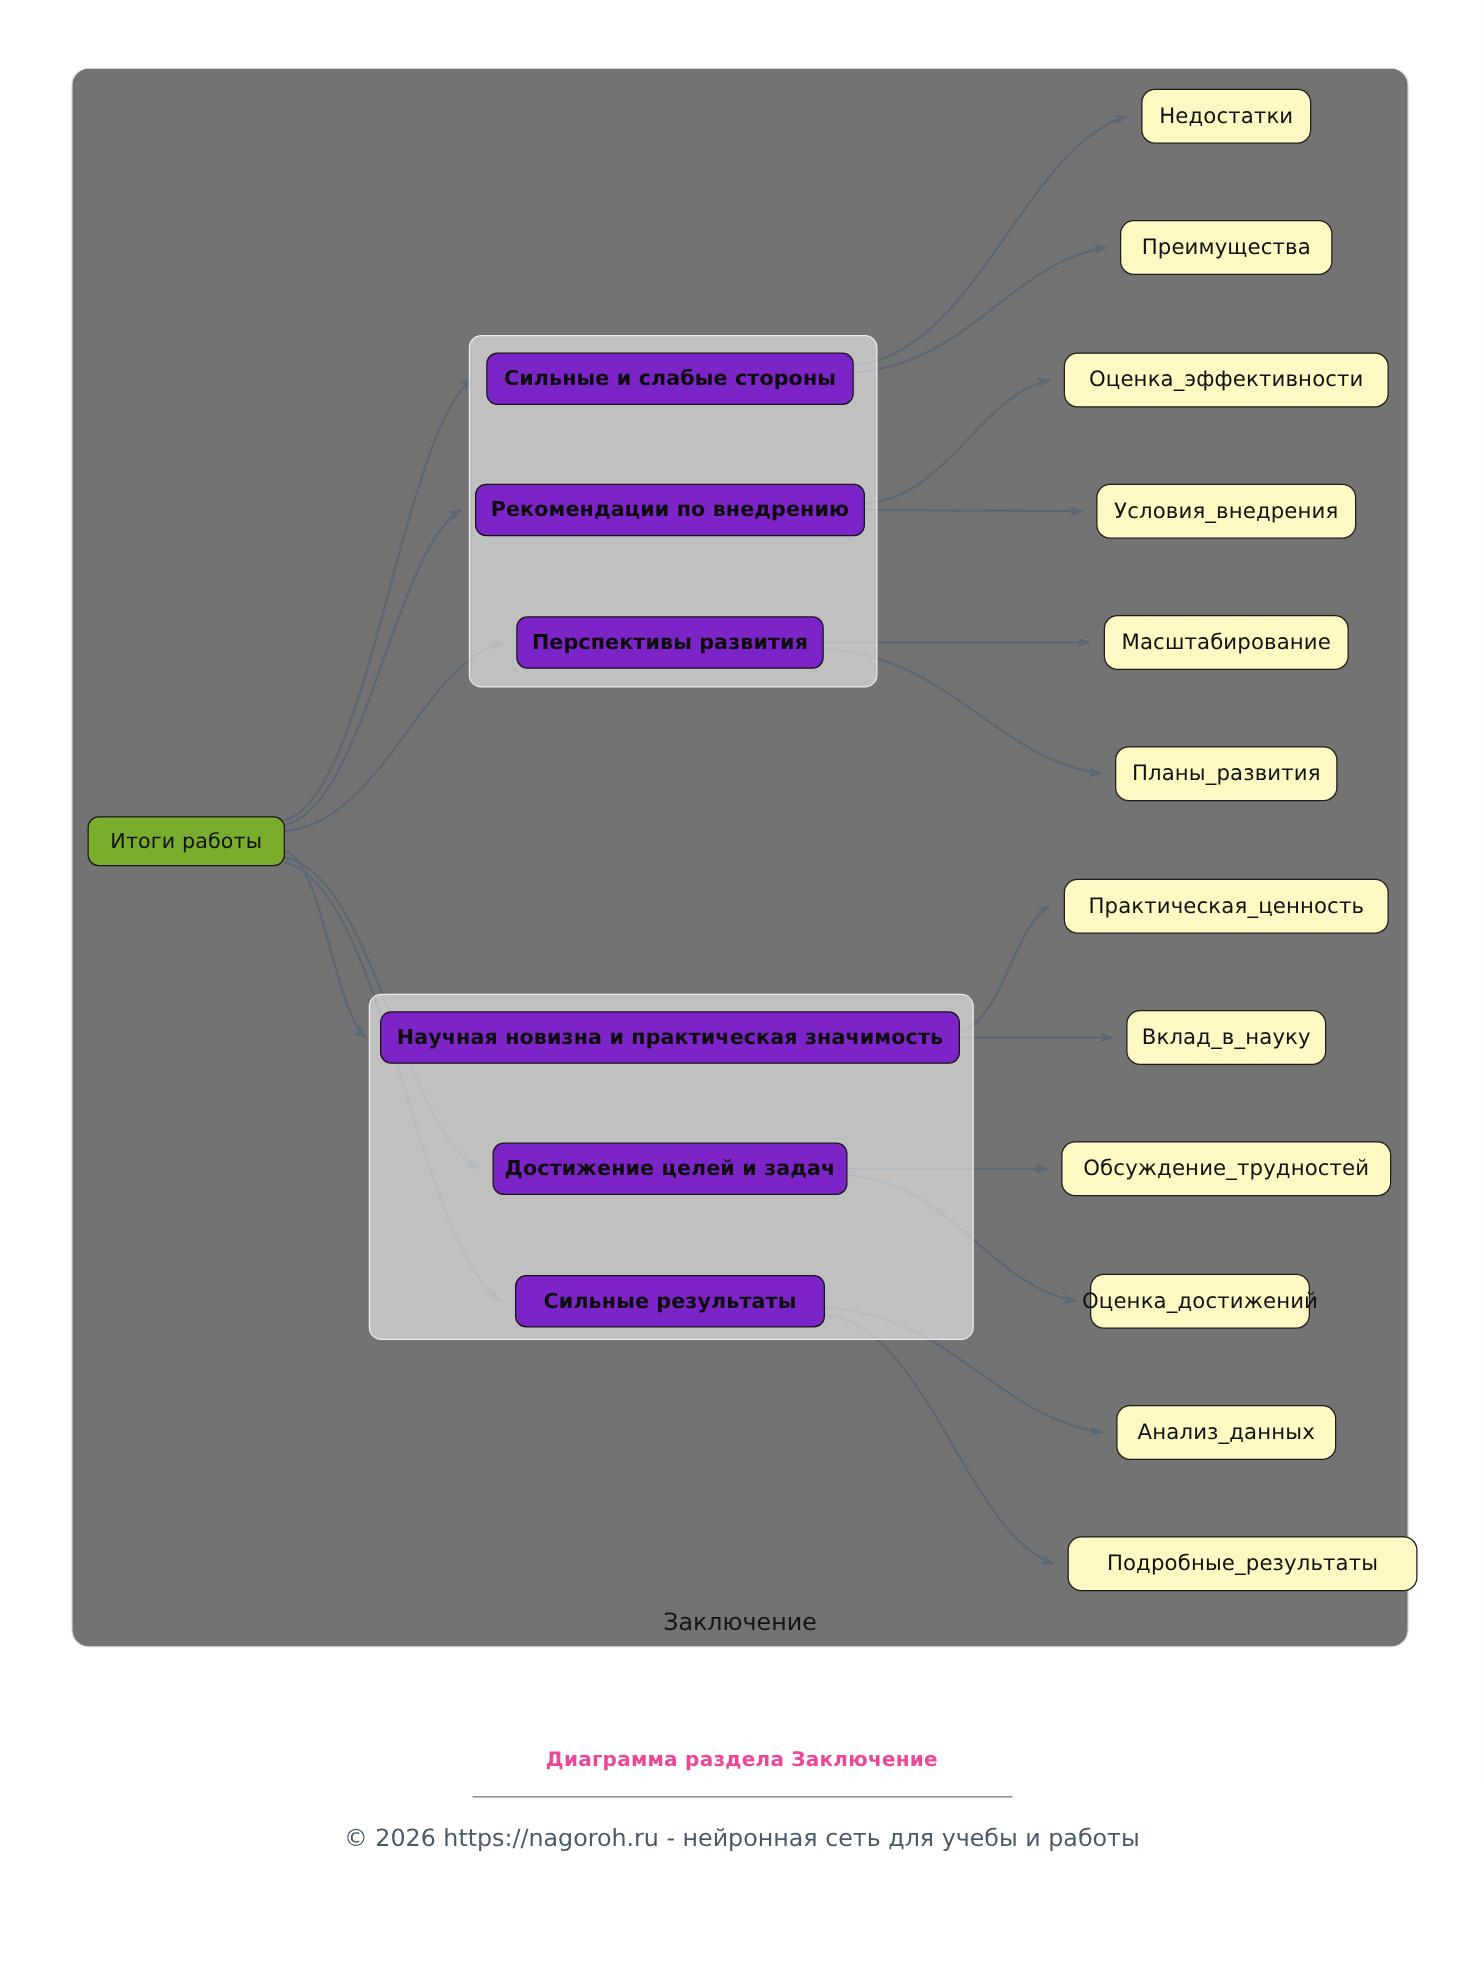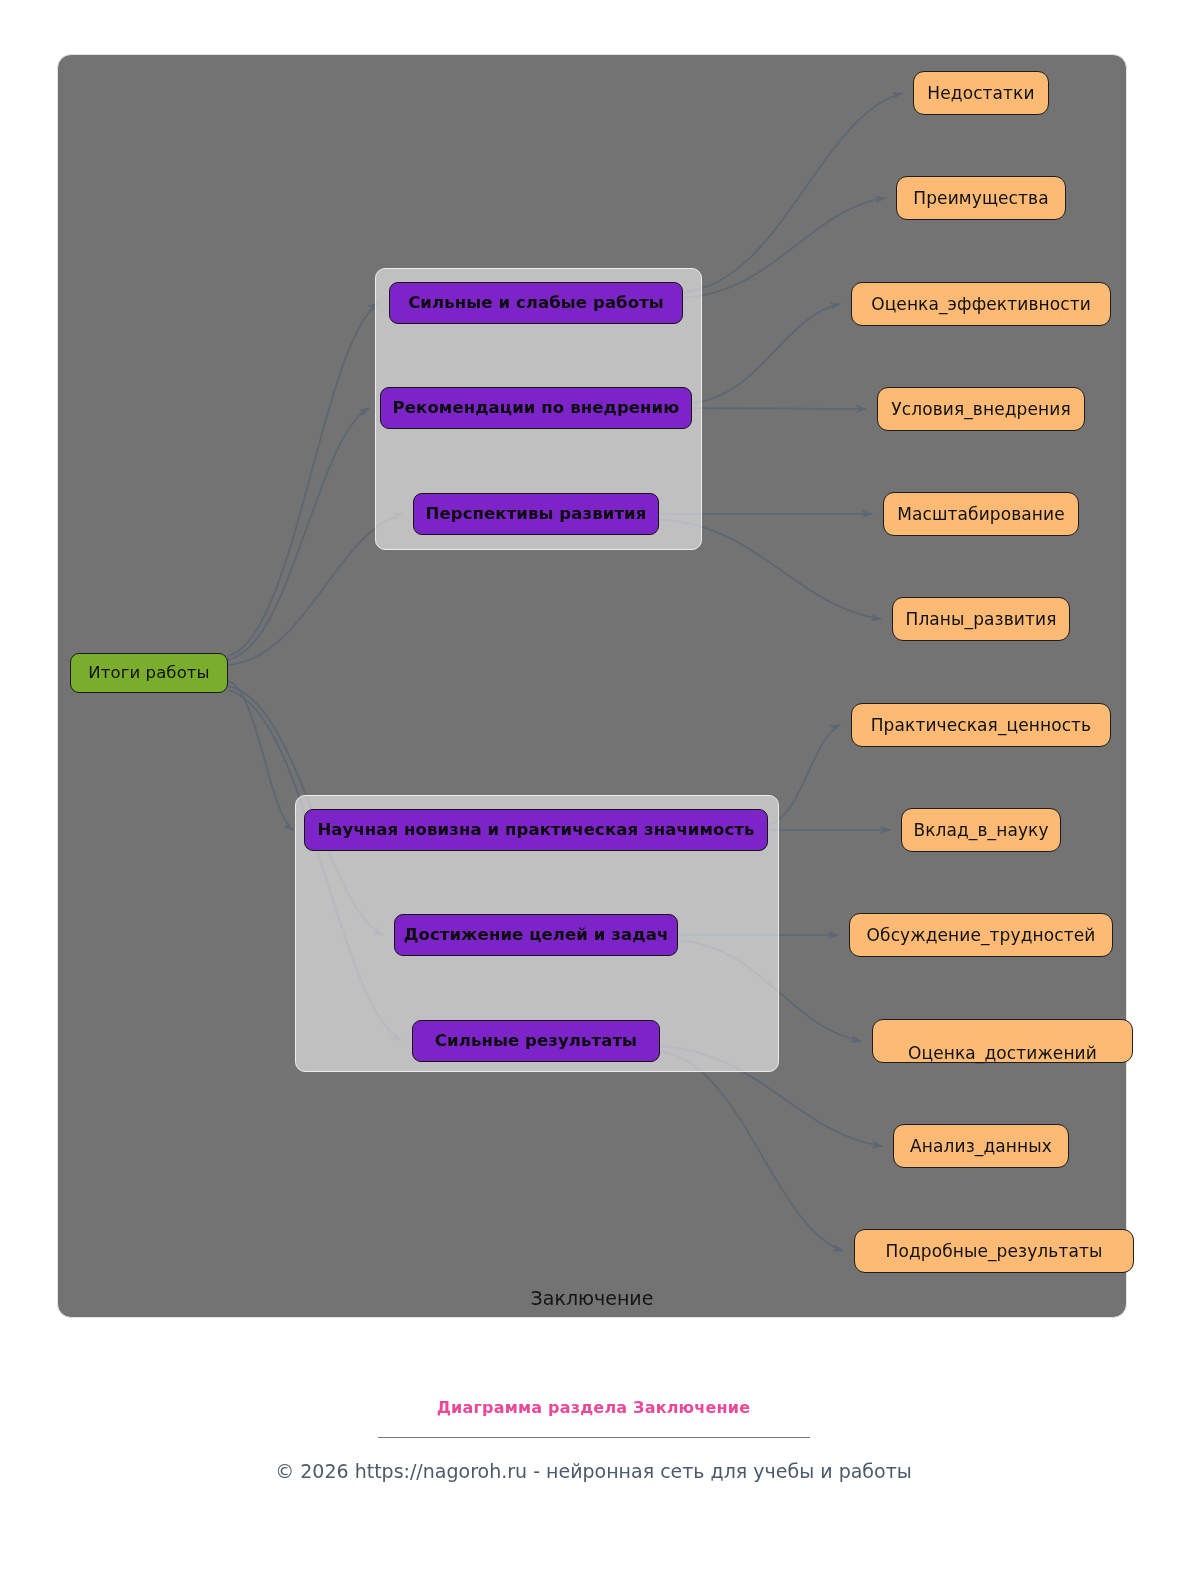--- a/index.html
+++ b/index.html
@@ -47,21 +47,21 @@
 
   .node-mid {
     background: #7d24c9;
     border: 1.6px solid #151515;
     color: #0d0d0d;
     font-weight: 600;
     font-size: 16.5px;
   }
 
   .node-leaf {
-    background: #fdba74;
+    background: #fef9c3;
     border: 1.5px solid #1d1d1d;
     color: #111111;
     border-radius: 11px;
     font-size: 17px;
   }
 
   .subgraph-box {
     position: absolute;
     background: rgba(255,255,255,0.55);
     border: 1px solid #ececee;
@@ -140,21 +140,21 @@
 
   <div id="subgraph-layer">
       <div class="subgraph-box" style="left: 375px; top: 268px; width: 327px; height: 282px;"></div>
       <div class="subgraph-box" style="left: 295px; top: 795px; width: 484px; height: 277px;"></div>
     </div>
   <div id="node-layer">
       <div class="node node-root" style="left: 70px; top: 653px; width: 158px; height: 40px; align-items: center;">
         <span>Итоги работы</span>
       </div>
       <div class="node node-mid" style="left: 389px; top: 282px; width: 294px; height: 42px;">
-        <span>Сильные и слабые работы</span>
+        <span>Сильные и слабые стороны</span>
       </div>
       <div class="node node-mid" style="left: 380px; top: 387px; width: 312px; height: 42px;">
         <span>Рекомендации по внедрению</span>
       </div>
       <div class="node node-mid" style="left: 413px; top: 493px; width: 246px; height: 42px;">
         <span>Перспективы развития</span>
       </div>
       <div class="node node-mid" style="left: 304px; top: 809px; width: 464px; height: 42px;">
         <span>Научная новизна и практическая значимость</span>
       </div>
@@ -184,21 +184,21 @@
       </div>
       <div class="node node-leaf" style="left: 851px; top: 703px; width: 260px; height: 44px;">
         <span>Практическая_ценность</span>
       </div>
       <div class="node node-leaf" style="left: 901px; top: 808px; width: 160px; height: 44px;">
         <span>Вклад_в_науку</span>
       </div>
       <div class="node node-leaf" style="left: 849px; top: 913px; width: 264px; height: 44px;">
         <span>Обсуждение_трудностей</span>
       </div>
-      <div class="node node-leaf" style="left: 872px; top: 1019px; width: 261px; height: 44px; align-items: flex-end;">
+      <div class="node node-leaf" style="left: 872px; top: 1019px; width: 176px; height: 44px;">
         <span>Оценка_достижений</span>
       </div>
       <div class="node node-leaf" style="left: 893px; top: 1124px; width: 176px; height: 44px;">
         <span>Анализ_данных</span>
       </div>
       <div class="node node-leaf" style="left: 854px; top: 1229px; width: 280px; height: 44px;">
         <span>Подробные_результаты</span>
       </div>
     </div>
 

